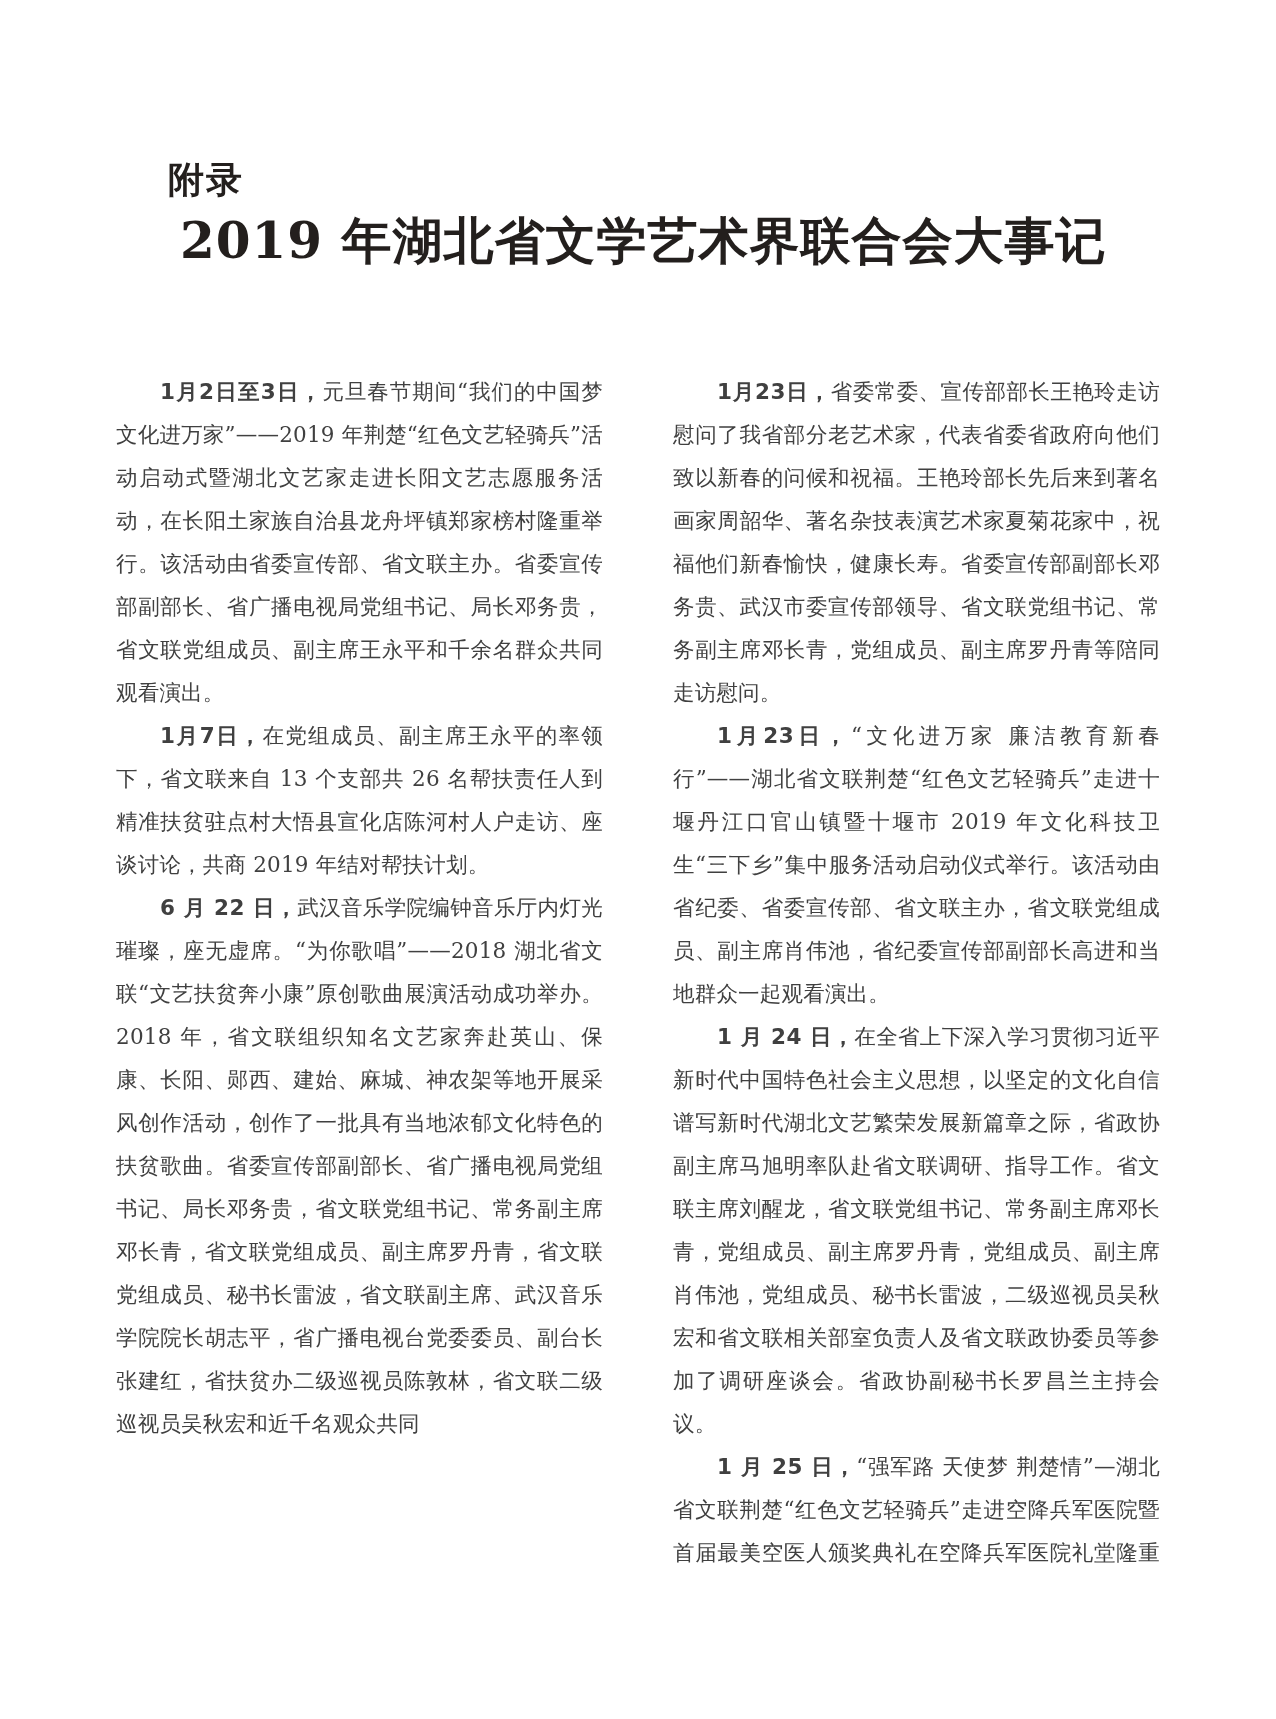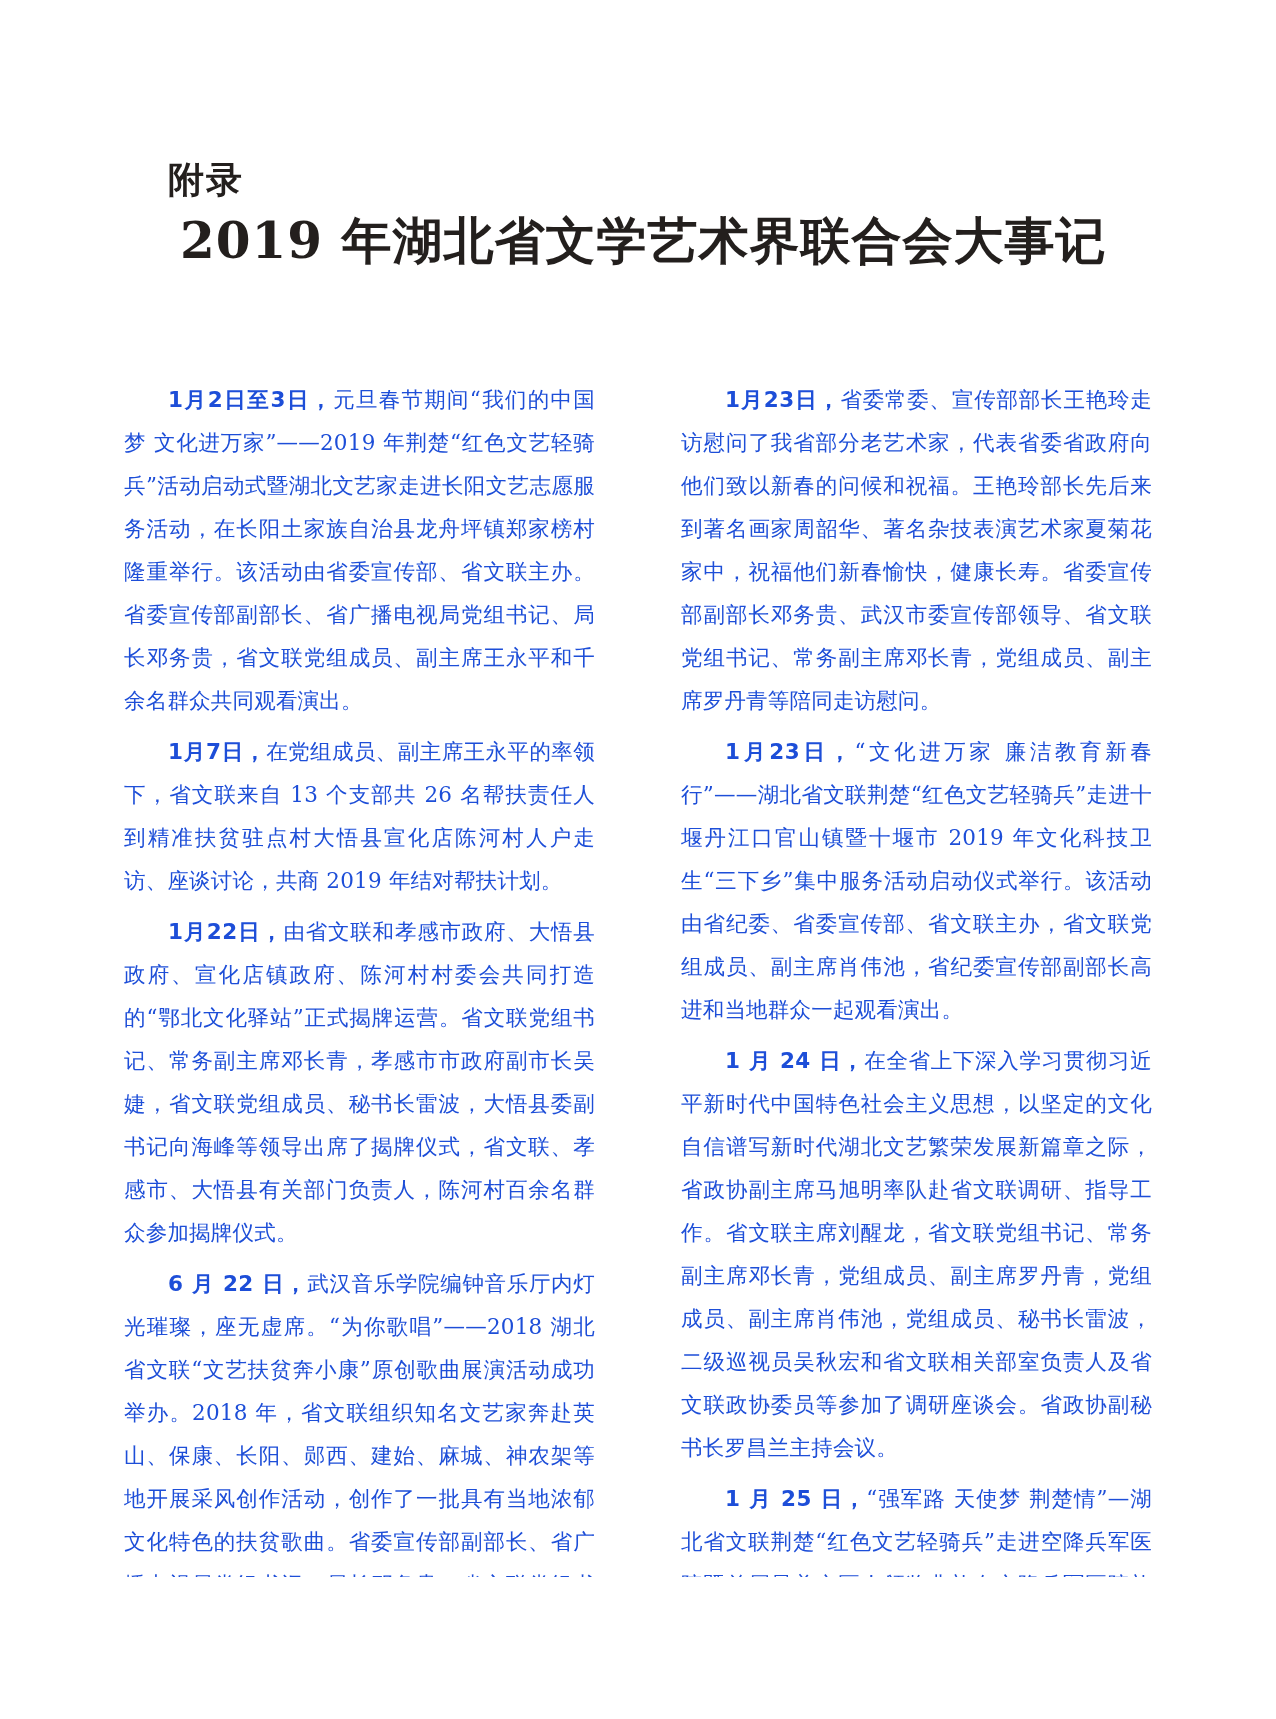--- a/index.html
+++ b/index.html
@@ -52,27 +52,27 @@
     top: 370px;
     width: 1044px;
     display: flex;
     gap: 70px;
   }
   .col {
     width: 487px;
     flex: 0 0 487px;
   }
   p.para {
-    margin: 8px;
+    margin: 0;
     font-size: 21.5px;
     line-height: 43px;
     text-align: justify;
     text-justify: inter-character;
     letter-spacing: 0.2px;
-    color: #1d4ed8;
+    color: #404040;
     font-family: "DejaVu Serif", "Liberation Serif", serif;
   }
   p.para.indent {
     text-indent: 2.05em;
   }
   .datelead {
     font-family: "DejaVu Sans", "Liberation Sans", sans-serif;
     font-weight: 700;
     letter-spacing: 0.5px;
   }
@@ -102,23 +102,20 @@
   <div class="body-cols">
 
     <div class="col">
       <p class="para indent">
         <span class="datelead">1月2日至3日，</span><span>元旦春节期间“我们的中国梦 文化进万家”——2019 年荆楚“红色文艺轻骑兵”活动启动式暨湖北文艺家走进长阳文艺志愿服务活动，在长阳土家族自治县龙舟坪镇郑家榜村隆重举行。该活动由省委宣传部、省文联主办。省委宣传部副部长、省广播电视局党组书记、局长邓务贵，省文联党组成员、副主席王永平和千余名群众共同观看演出。</span>
       </p>
       <p class="para indent">
         <span class="datelead">1月7日，</span><span>在党组成员、副主席王永平的率领下，省文联来自 13 个支部共 26 名帮扶责任人到精准扶贫驻点村大悟县宣化店陈河村人户走访、座谈讨论，共商 2019 年结对帮扶计划。</span>
       </p>
       <p class="para indent">
-        <span class="datelead">1月22日，</span><span>由省文联和孝感市政府、大悟县政府、宣化店镇政府、陈河村村委会共同打造的“鄂北文化驿站”正式揭牌运营。省文联党组书记、常务副主席邓长青，孝感市市政府副市长吴婕，省文联党组成员、秘书长雷波，大悟县委副书记向海峰等领导出席了揭牌仪式，省文联、孝感市、大悟县有关部门负责人，陈河村百余名群众参加揭牌仪式。</span>
-      </p>
-      <p class="para indent">
         <span class="datelead">6 月 22 日，</span><span>武汉音乐学院编钟音乐厅内灯光璀璨，座无虚席。“为你歌唱”——2018 湖北省文联“文艺扶贫奔小康”原创歌曲展演活动成功举办。2018 年，省文联组织知名文艺家奔赴英山、保康、长阳、郧西、建始、麻城、神农架等地开展采风创作活动，创作了一批具有当地浓郁文化特色的扶贫歌曲。省委宣传部副部长、省广播电视局党组书记、局长邓务贵，省文联党组书记、常务副主席邓长青，省文联党组成员、副主席罗丹青，省文联党组成员、秘书长雷波，省文联副主席、武汉音乐学院院长胡志平，省广播电视台党委委员、副台长张建红，省扶贫办二级巡视员陈敦林，省文联二级巡视员吴秋宏和近千名观众共同</span>
       </p>
     </div>
 
     <div class="col">
       <p class="para indent">
         <span class="datelead">1月23日，</span><span>省委常委、宣传部部长王艳玲走访慰问了我省部分老艺术家，代表省委省政府向他们致以新春的问候和祝福。王艳玲部长先后来到著名画家周韶华、著名杂技表演艺术家夏菊花家中，祝福他们新春愉快，健康长寿。省委宣传部副部长邓务贵、武汉市委宣传部领导、省文联党组书记、常务副主席邓长青，党组成员、副主席罗丹青等陪同走访慰问。</span>
       </p>
       <p class="para indent">
         <span class="datelead">1月23日，</span><span>“文化进万家 廉洁教育新春行”——湖北省文联荆楚“红色文艺轻骑兵”走进十堰丹江口官山镇暨十堰市 2019 年文化科技卫生“三下乡”集中服务活动启动仪式举行。该活动由省纪委、省委宣传部、省文联主办，省文联党组成员、副主席肖伟池，省纪委宣传部副部长高进和当地群众一起观看演出。</span>

